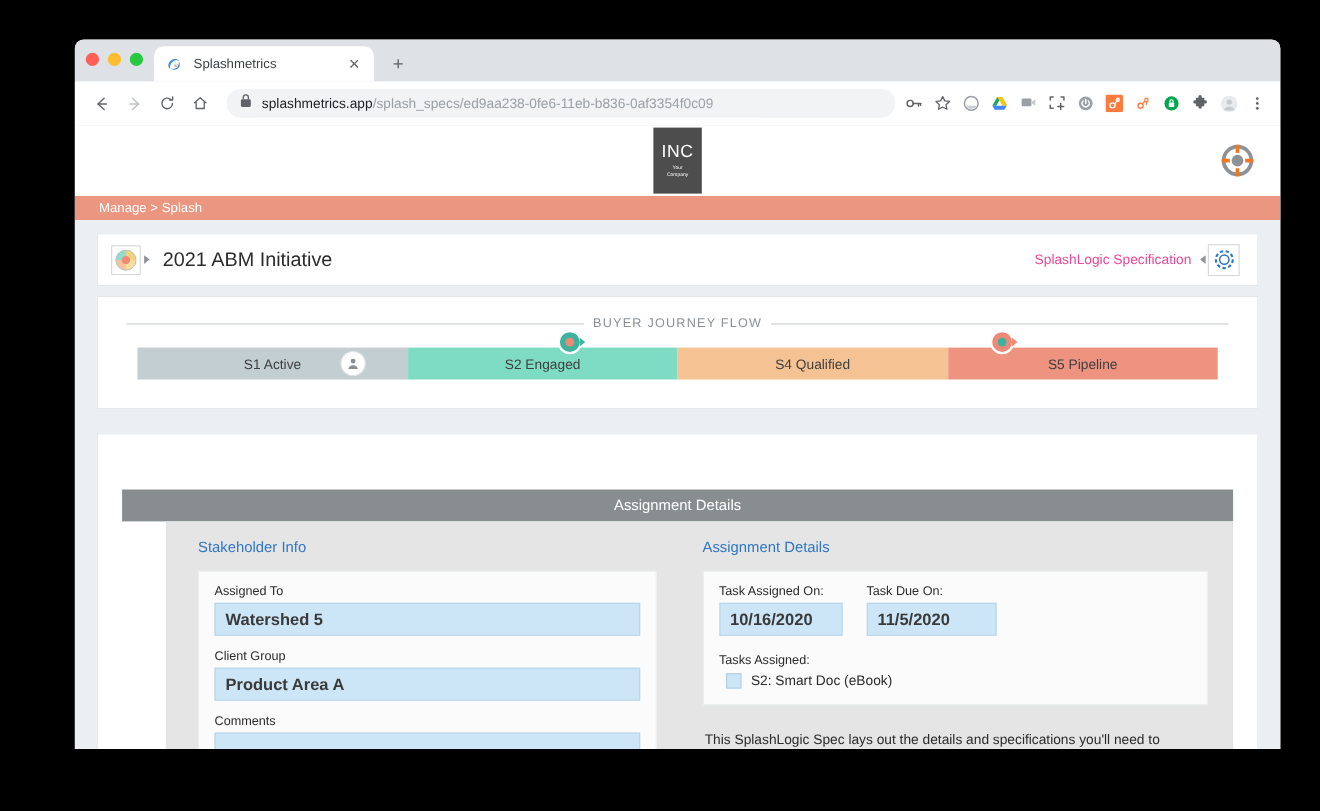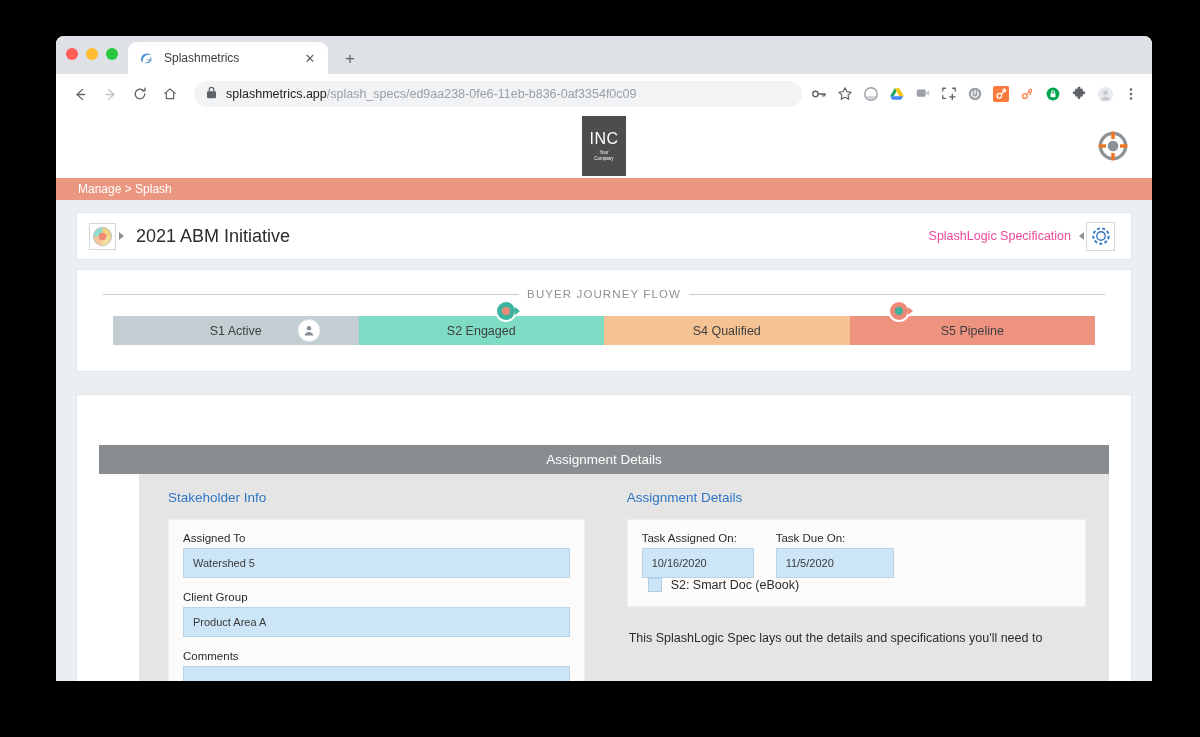--- a/index.html
+++ b/index.html
@@ -6,21 +6,21 @@
   html, body {
     width: 1200px; height: 737px;
     background: #000;
     font-family: "Liberation Sans", sans-serif;
     overflow: hidden;
   }
 
   
   .browser-window {
     position: absolute;
-    left: 56px; top: 36px;
+    left: 68px; top: 36px;
     width: 1096px; height: 645px;
     background: #ffffff;
     border-radius: 8px 8px 0 0;
     overflow: hidden;
     box-shadow: 0 0 0 1px rgba(0,0,0,0.18);
   }
 
   
   .tabstrip {
     position: relative;
@@ -305,23 +305,24 @@
     font-size: 11.5px;
     color: #2b2b2b;
     margin-bottom: 4px;
   }
   .field-box {
     background: #cde6f7;
     border: 1px solid #b9d4e8;
     height: 30px;
     display: flex; align-items: center;
     padding: 0 9px;
-    font-size: 11px;
+    font-size: 15px;
     color: #3a3a3a;
     margin-bottom: 13px;
+    font-weight: bold;
   }
   .date-row { display: flex; gap: 22px; }
   .date-field { }
   .date-field .field-box { width: 112px; margin-bottom: 0; }
   .date-field.wide .field-box { width: 118px; }
   .tasks-label { font-size: 11.5px; color: #2b2b2b; margin: 17px 0 5px 0; }
   .task-item { display: flex; align-items: center; gap: 9px; padding-left: 6px; }
   .task-check {
     width: 14px; height: 14px;
     background: #cde6f7;
@@ -605,20 +606,21 @@
                 <div class="date-field">
                   <div class="field-label">Task Assigned On:</div>
                   <div class="field-box">10/16/2020</div>
                 </div>
                 <div class="date-field wide">
                   <div class="field-label">Task Due On:</div>
                   <div class="field-box">11/5/2020</div>
                 </div>
               </div>
 
+              <div class="tasks-label">Tasks Assigned:</div>
               <div class="task-item">
                 <span class="task-check"></span>
                 <span class="task-text">S2: Smart Doc (eBook)</span>
               </div>
             </div>
 
             <div class="spec-paragraph">This SplashLogic Spec lays out the details and specifications you'll need to</div>
           </div>
 
         </div>

